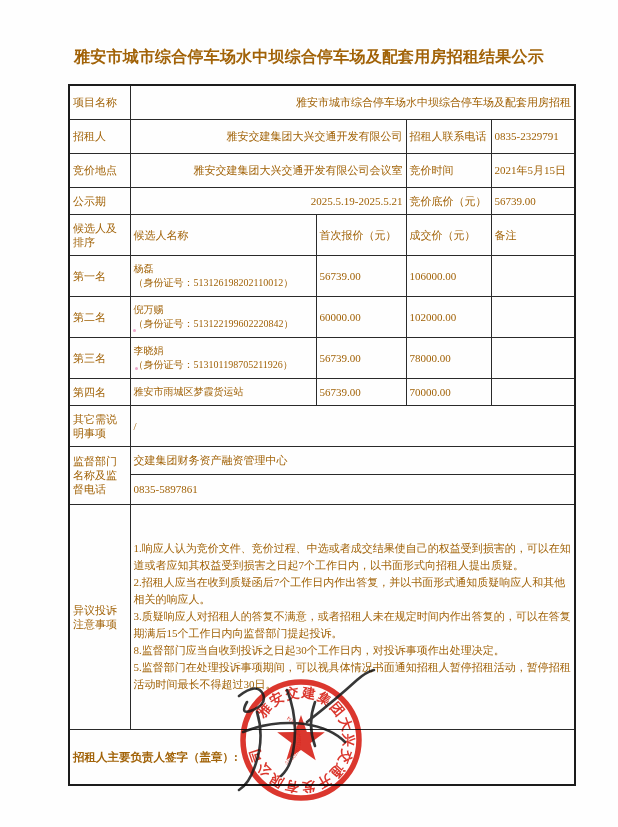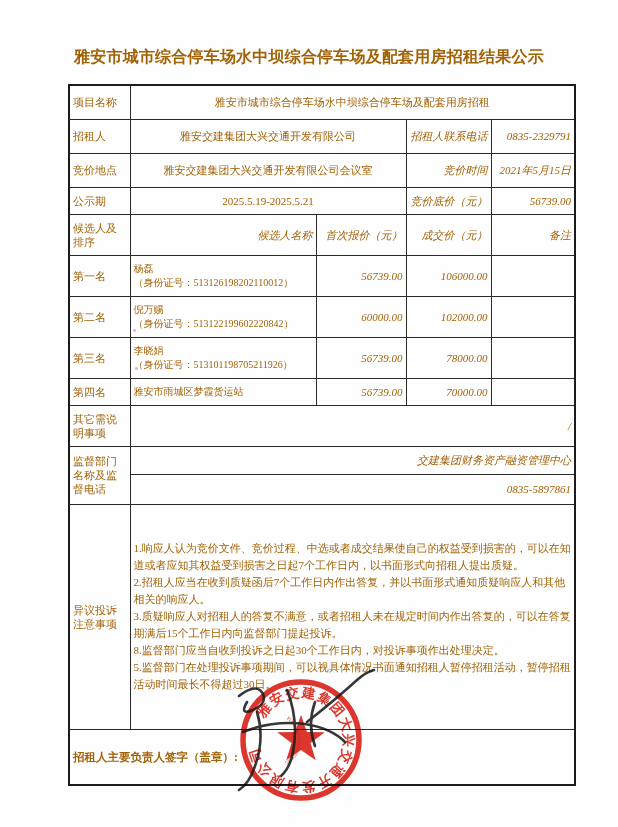--- a/index.html
+++ b/index.html
@@ -29,22 +29,22 @@
     font-size:11px;
   }
   table.doc-table td{
     border:1px solid #2a2a2a;
     padding:6px 3px;
     vertical-align:middle;
     word-break:break-all;
     line-height:14px;
   }
   .lbl{ text-align:left; }
-  .left{ text-align:center; padding-left:5px; }
-  .ctr{ text-align:right;font-style:italic; }
+  .left{ text-align:right; padding-left:5px; }
+  .ctr{ text-align:left; }
   .rh34{height:34px}.rh27{height:27px}.rh29{height:29px}
   .rh30{height:30px}.rh28{height:28px}.rh33{height:33px}
   .rh225{height:225px}.rh56{height:56px}
   .name-line{font-size:10px;line-height:14px;}
   .id-line{font-size:10px;line-height:14px;white-space:nowrap;}
   td.objection-cell{
     vertical-align:top;
     padding:56px 8px 10px 5px;
   }
   .obj-item{

